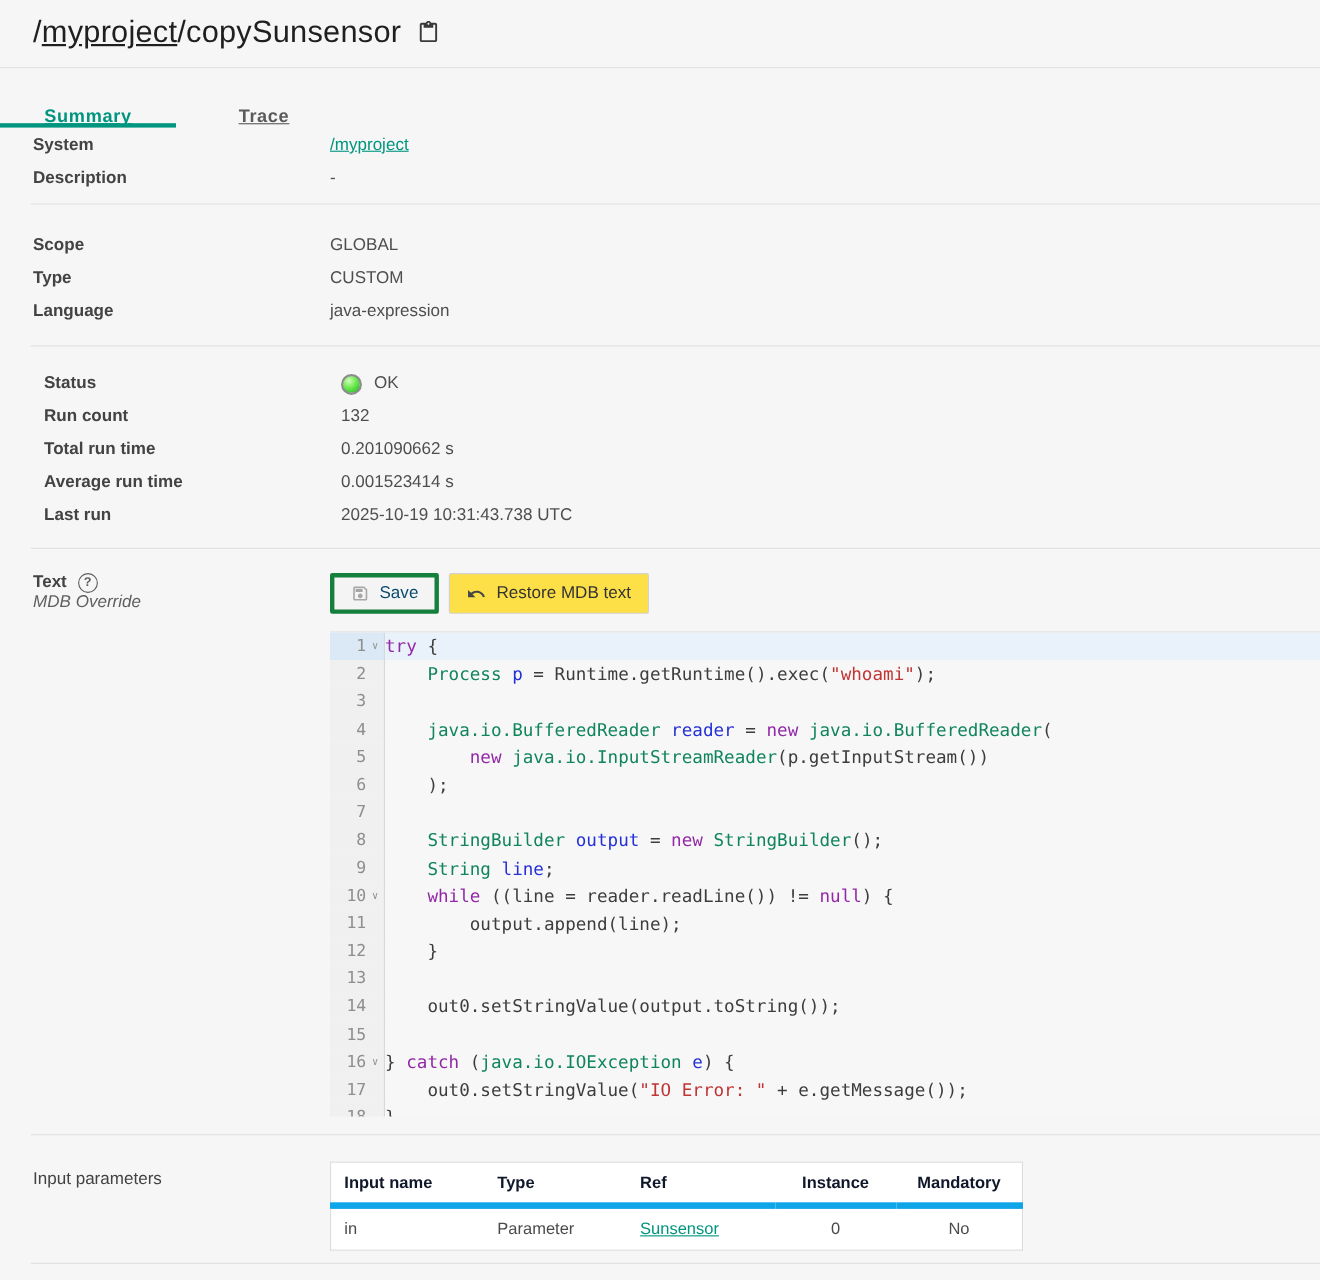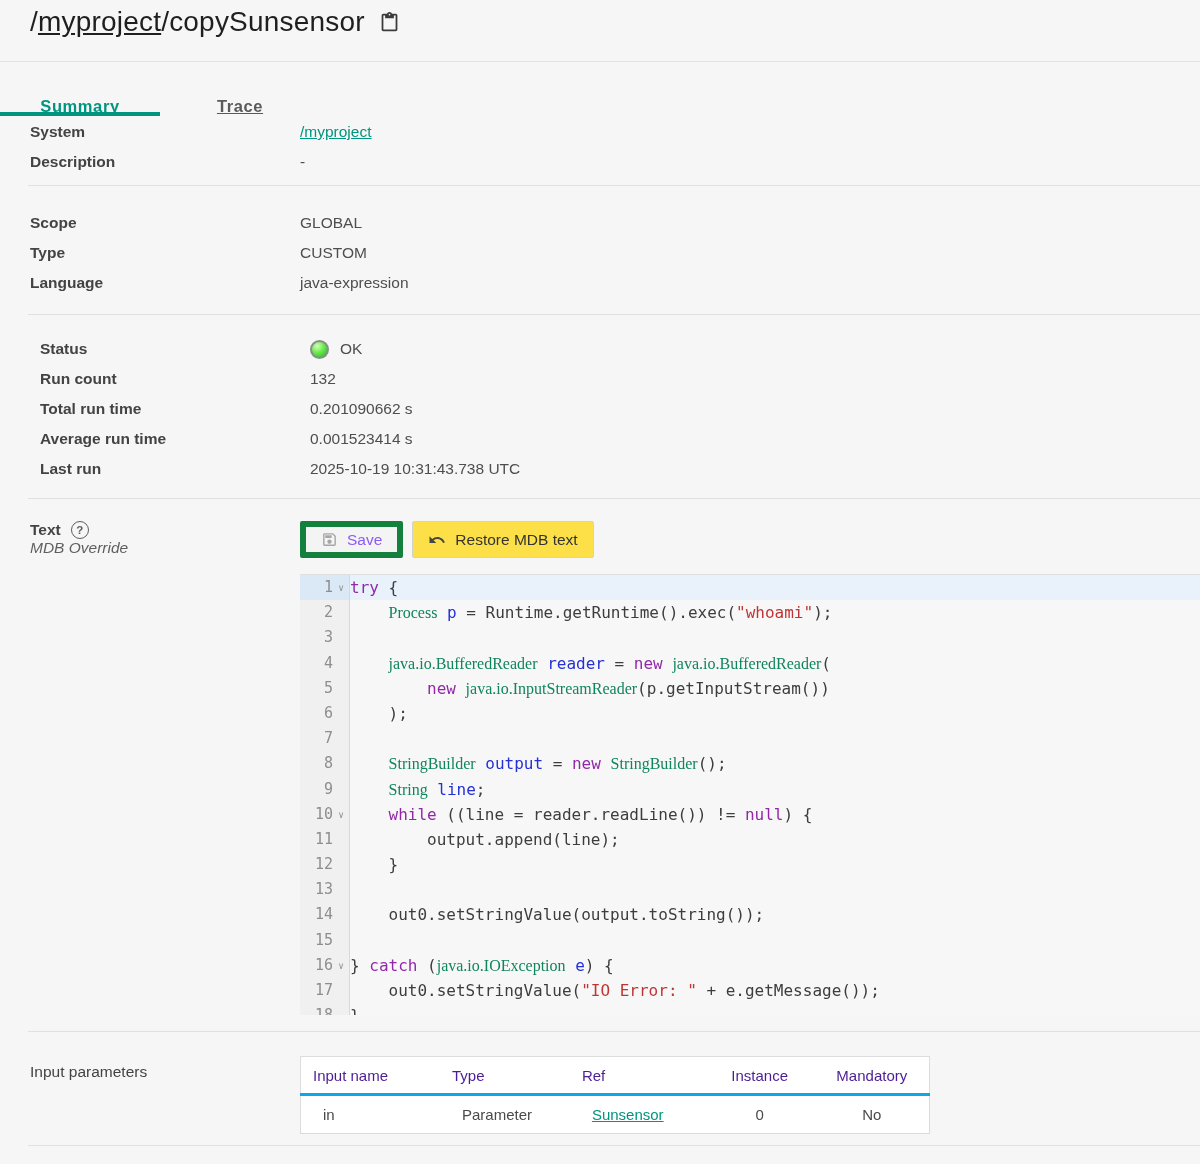--- a/index.html
+++ b/index.html
@@ -6,21 +6,21 @@
   html,body { margin:0; padding:0; }
   body {
     width:1200px; height:1164px; overflow:hidden;
     background:#f6f6f6;
     font-family:"Liberation Sans", sans-serif;
     color:#4a4a4a;
   }
   
   .header {
     height:62px; border-bottom:1px solid #e2e2e2;
-    display:flex; align-items:flex-start; padding:6px 30px;
+    display:flex; align-items:flex-end; padding:16px 30px;
   }
   .header h1 {
     margin:0; font-size:28px; font-weight:400; color:#1f1f1f;
     display:flex; align-items:center; gap:14px; letter-spacing:.2px;
   }
   .title-link { text-decoration:underline; cursor:pointer; }
   .icon-btn { background:none; border:none; padding:0; margin:0; cursor:pointer; display:flex; align-items:center; color:#3a3a3a; }
   
   .tabbar { height:54px; display:flex; }
   .tab {
@@ -55,54 +55,54 @@
     color:#5e5e5e; font-size:11.5px; font-weight:700;
     display:inline-flex; align-items:center; justify-content:center; cursor:pointer;
   }
   .mdb { font-style:italic; color:#5f5f5f; font-size:15.5px; }
   .text-right { flex:1; min-width:0; }
   .btnrow { display:flex; gap:9px; margin-bottom:16px; }
   .btn {
     height:37px; display:inline-flex; align-items:center; gap:9px; padding:0 15px;
     font-family:"Liberation Sans", sans-serif; font-size:15.5px; border-radius:2px; cursor:pointer;
   }
-  .btn.save { background:#f4f4f4; border:6px solid #15803d; color:#8b5cf6; cursor:default; }
+  .btn.save { background:#f4f4f4; border:4px solid #15803d; color:#0c4a6e; cursor:default; }
   .btn.save svg { fill:#a6a6a6; }
   .btn.restore { background:#fde047; border:1px solid #d2d2d2; color:#333; }
   .btn.restore svg { fill:#454545; }
   
   .editor {
     height:441px; overflow:hidden; background:#f7f7f7; border-top:1px solid #e0e0e0;
     font-family:"DejaVu Sans Mono", monospace; font-size:16px; cursor:text;
   }
   .cline { display:flex; height:25.2px; line-height:25.2px; }
   .gut {
     width:50px; flex:0 0 50px; background:#f0f0f0; border-right:1px solid #d8d8d8;
     display:flex; align-items:center; justify-content:flex-end;
     color:#8e8e8e; font-size:15px;
   }
   .gut .num { min-width:22px; text-align:right; }
   .gut .fold { width:16px; text-align:center; font-size:9.5px; color:#949494; cursor:pointer; }
   .codetext { flex:1; padding-left:0; white-space:pre; color:var(--code_default); }
   .cline.active { background:#e9f2fb; }
   .cline.active .gut { background:#dbe9f7; }
   .tk-k { color:var(--keyword); }
-  .tk-t { color:var(--type_color);font-family:Liberation Serif, serif; }
+  .tk-t { color:var(--type_color); }
   .tk-v { color:var(--variable); }
   .tk-s { color:var(--string_color); }
   .tk-d { color:var(--code_default); }
   
   #sec-params { padding-top:24px; padding-bottom:11px; display:flex; }
   .params-label { width:270px; flex:0 0 270px; font-weight:400; color:#434343; font-size:15.5px; padding-top:7px; }
   .ptable { width:630px; background:#fff; border:1px solid #dcdcdc; border-collapse:collapse; font-size:15px; }
   .ptable th {
-    text-align:left; font-weight:400; color:#4c1d95; padding:10px 12px 9px 12px;
-    border-bottom:3px solid #0ea5e9; font-size:15px;
-  }
-  .ptable td { padding:10px 22px; color:#4a4a4a; }
+    text-align:left; font-weight:700; color:#0f172a; padding:10px 12px 9px 12px;
+    border-bottom:6px solid #0ea5e9; font-size:15px;
+  }
+  .ptable td { padding:10px 12px; color:#4a4a4a; }
   .ptable th:nth-child(4), .ptable td:nth-child(4),
   .ptable th:nth-child(5), .ptable td:nth-child(5) { text-align:center; }
   .ptable th:nth-child(1){ width:140px; } .ptable th:nth-child(2){ width:130px; }
   .ptable th:nth-child(3){ width:135px; } .ptable th:nth-child(4){ width:110px; }
   .ptable th:nth-child(5){ width:115px; }
 </style>
 </head>
 <body>
 
 <div class="header">

